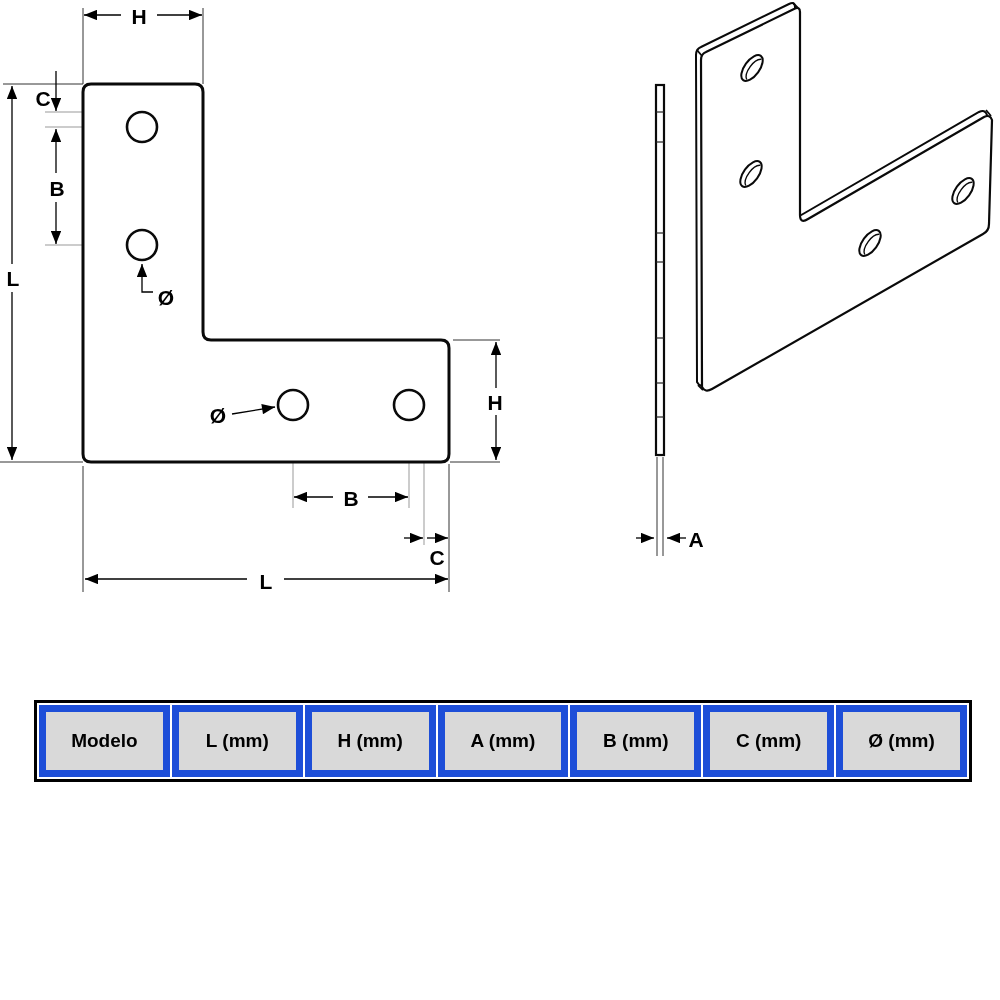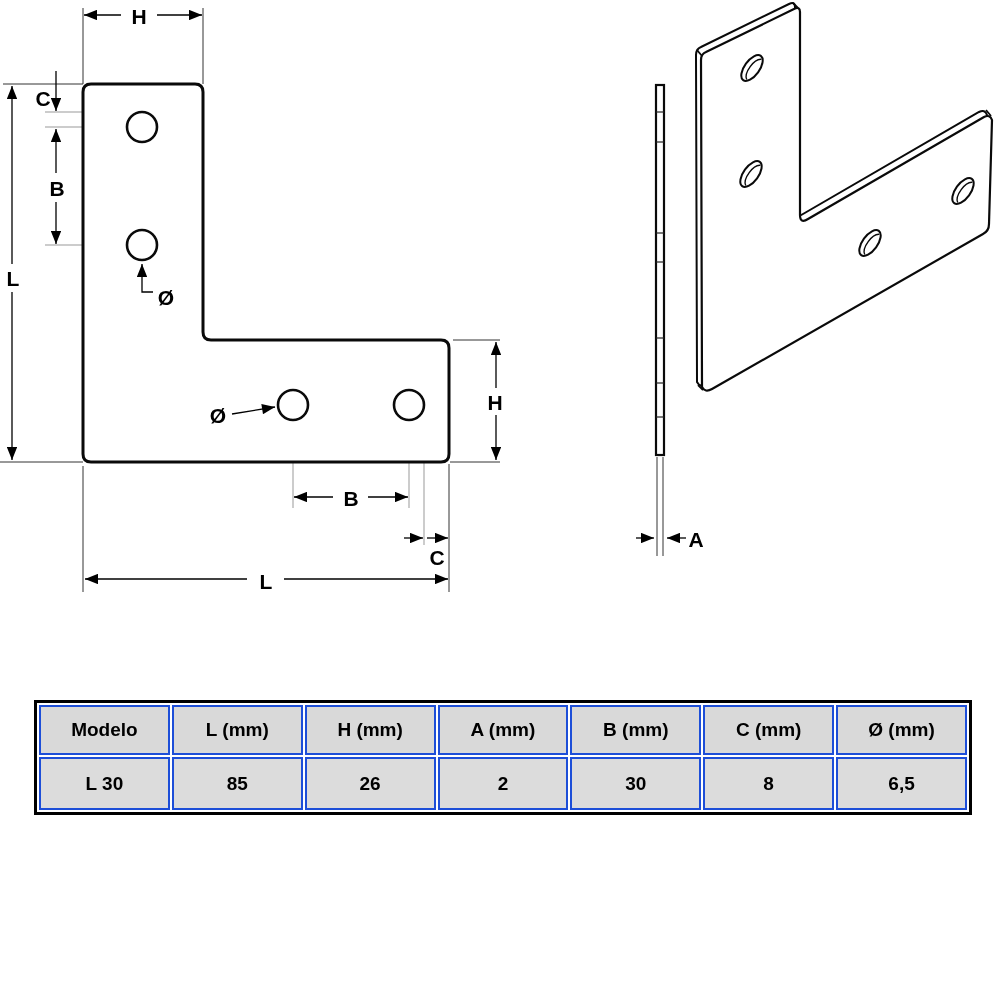--- a/index.html
+++ b/index.html
@@ -3,22 +3,22 @@
 <meta charset="utf-8">
 <style>
   html,body{margin:0;padding:0;background:#fff;width:1000px;height:1000px;
     font-family:"Liberation Sans",sans-serif;position:relative;overflow:hidden;}
   #drawing{position:absolute;left:0;top:0;}
   #drawing text{font-family:"Liberation Sans",sans-serif;font-weight:bold;fill:#000;}
   .dim-label{font-size:21px;}
   .spec-table{position:absolute;left:34px;top:700px;width:938px;
     border-collapse:separate;border-spacing:2px;border:3px solid #000;
     table-layout:fixed;background:#fff;}
-  .spec-table th,.spec-table td{border:2px solid #1d4ed8;text-align:center;
-    vertical-align:middle;font-weight:bold;font-size:19px;color:#000;padding:12px;}
+  .spec-table th,.spec-table td{border:7px solid #1d4ed8;text-align:center;
+    vertical-align:middle;font-weight:bold;font-size:19px;color:#000;padding:18px;}
   .spec-table th{height:22px;}
   .spec-table td{height:25px;}
 </style>
 </head>
 <body>
 
 <svg id="drawing" width="1000" height="680" viewBox="0 0 1000 680">
   <defs>
     <marker id="arrow" viewBox="0 0 10 8" refX="10" refY="4" markerWidth="11" markerHeight="8" orient="auto-start-reverse">
       <path d="M0,0 L10,4 L0,8 Z" fill="#000"></path>
@@ -151,23 +151,14 @@
       <th>Modelo</th>
       <th>L (mm)</th>
       <th>H (mm)</th>
       <th>A (mm)</th>
       <th>B (mm)</th>
       <th>C (mm)</th>
       <th>Ø (mm)</th>
     </tr>
   </thead>
   <tbody>
-    <tr bgcolor="#dcdcdc">
-      <td>L 30</td>
-      <td>85</td>
-      <td>26</td>
-      <td>2</td>
-      <td>30</td>
-      <td>8</td>
-      <td>6,5</td>
-    </tr>
   </tbody>
 </table>
 
 </body></html>

